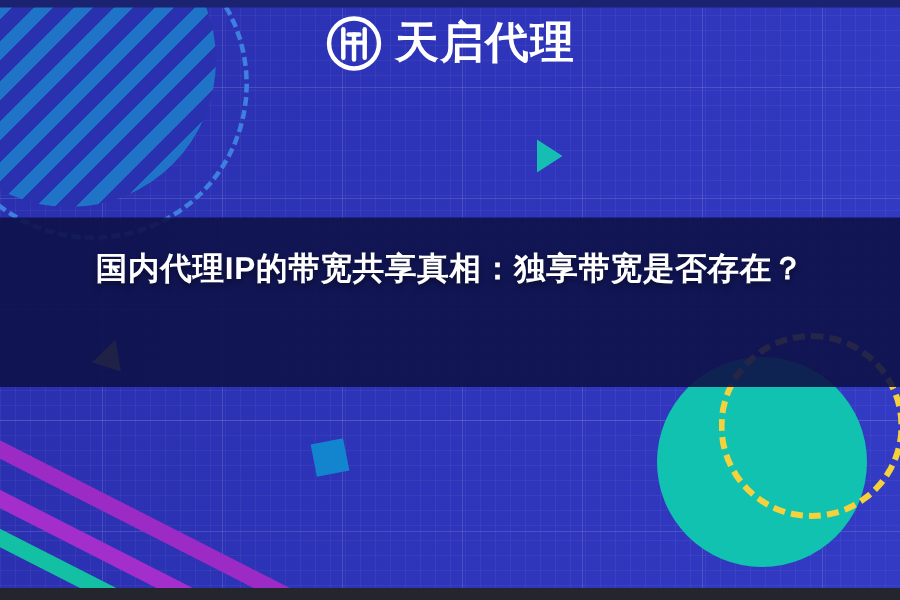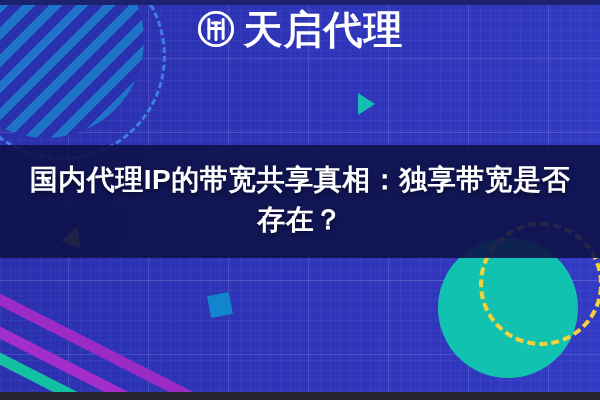--- a/index.html
+++ b/index.html
@@ -167,35 +167,35 @@
     justify-content: center;
     gap: 9px;
   }
   .logo-mark {
     width: 38px; height: 38px;
     flex: 0 0 38px;
     display: block;
   }
   .logo-text {
     color: #ffffff;
-    font-size: 39px;
+    font-size: 29px;
     font-weight: bold;
     letter-spacing: 1px;
     line-height: 1;
     white-space: nowrap;
   }
 
   
   .title {
     position: absolute;
     left: 26px; top: 160px;
     width: 548px;
     text-align: center;
     color: #ffffff;
-    font-size: 28px;
+    font-size: 21px;
     font-weight: bold;
     line-height: 40px;
     letter-spacing: 0.5px;
     text-shadow: 0 2px 4px rgba(0,0,0,0.45);
   }
 </style>
 </head>
 <body>
 
 <div id="banner">

